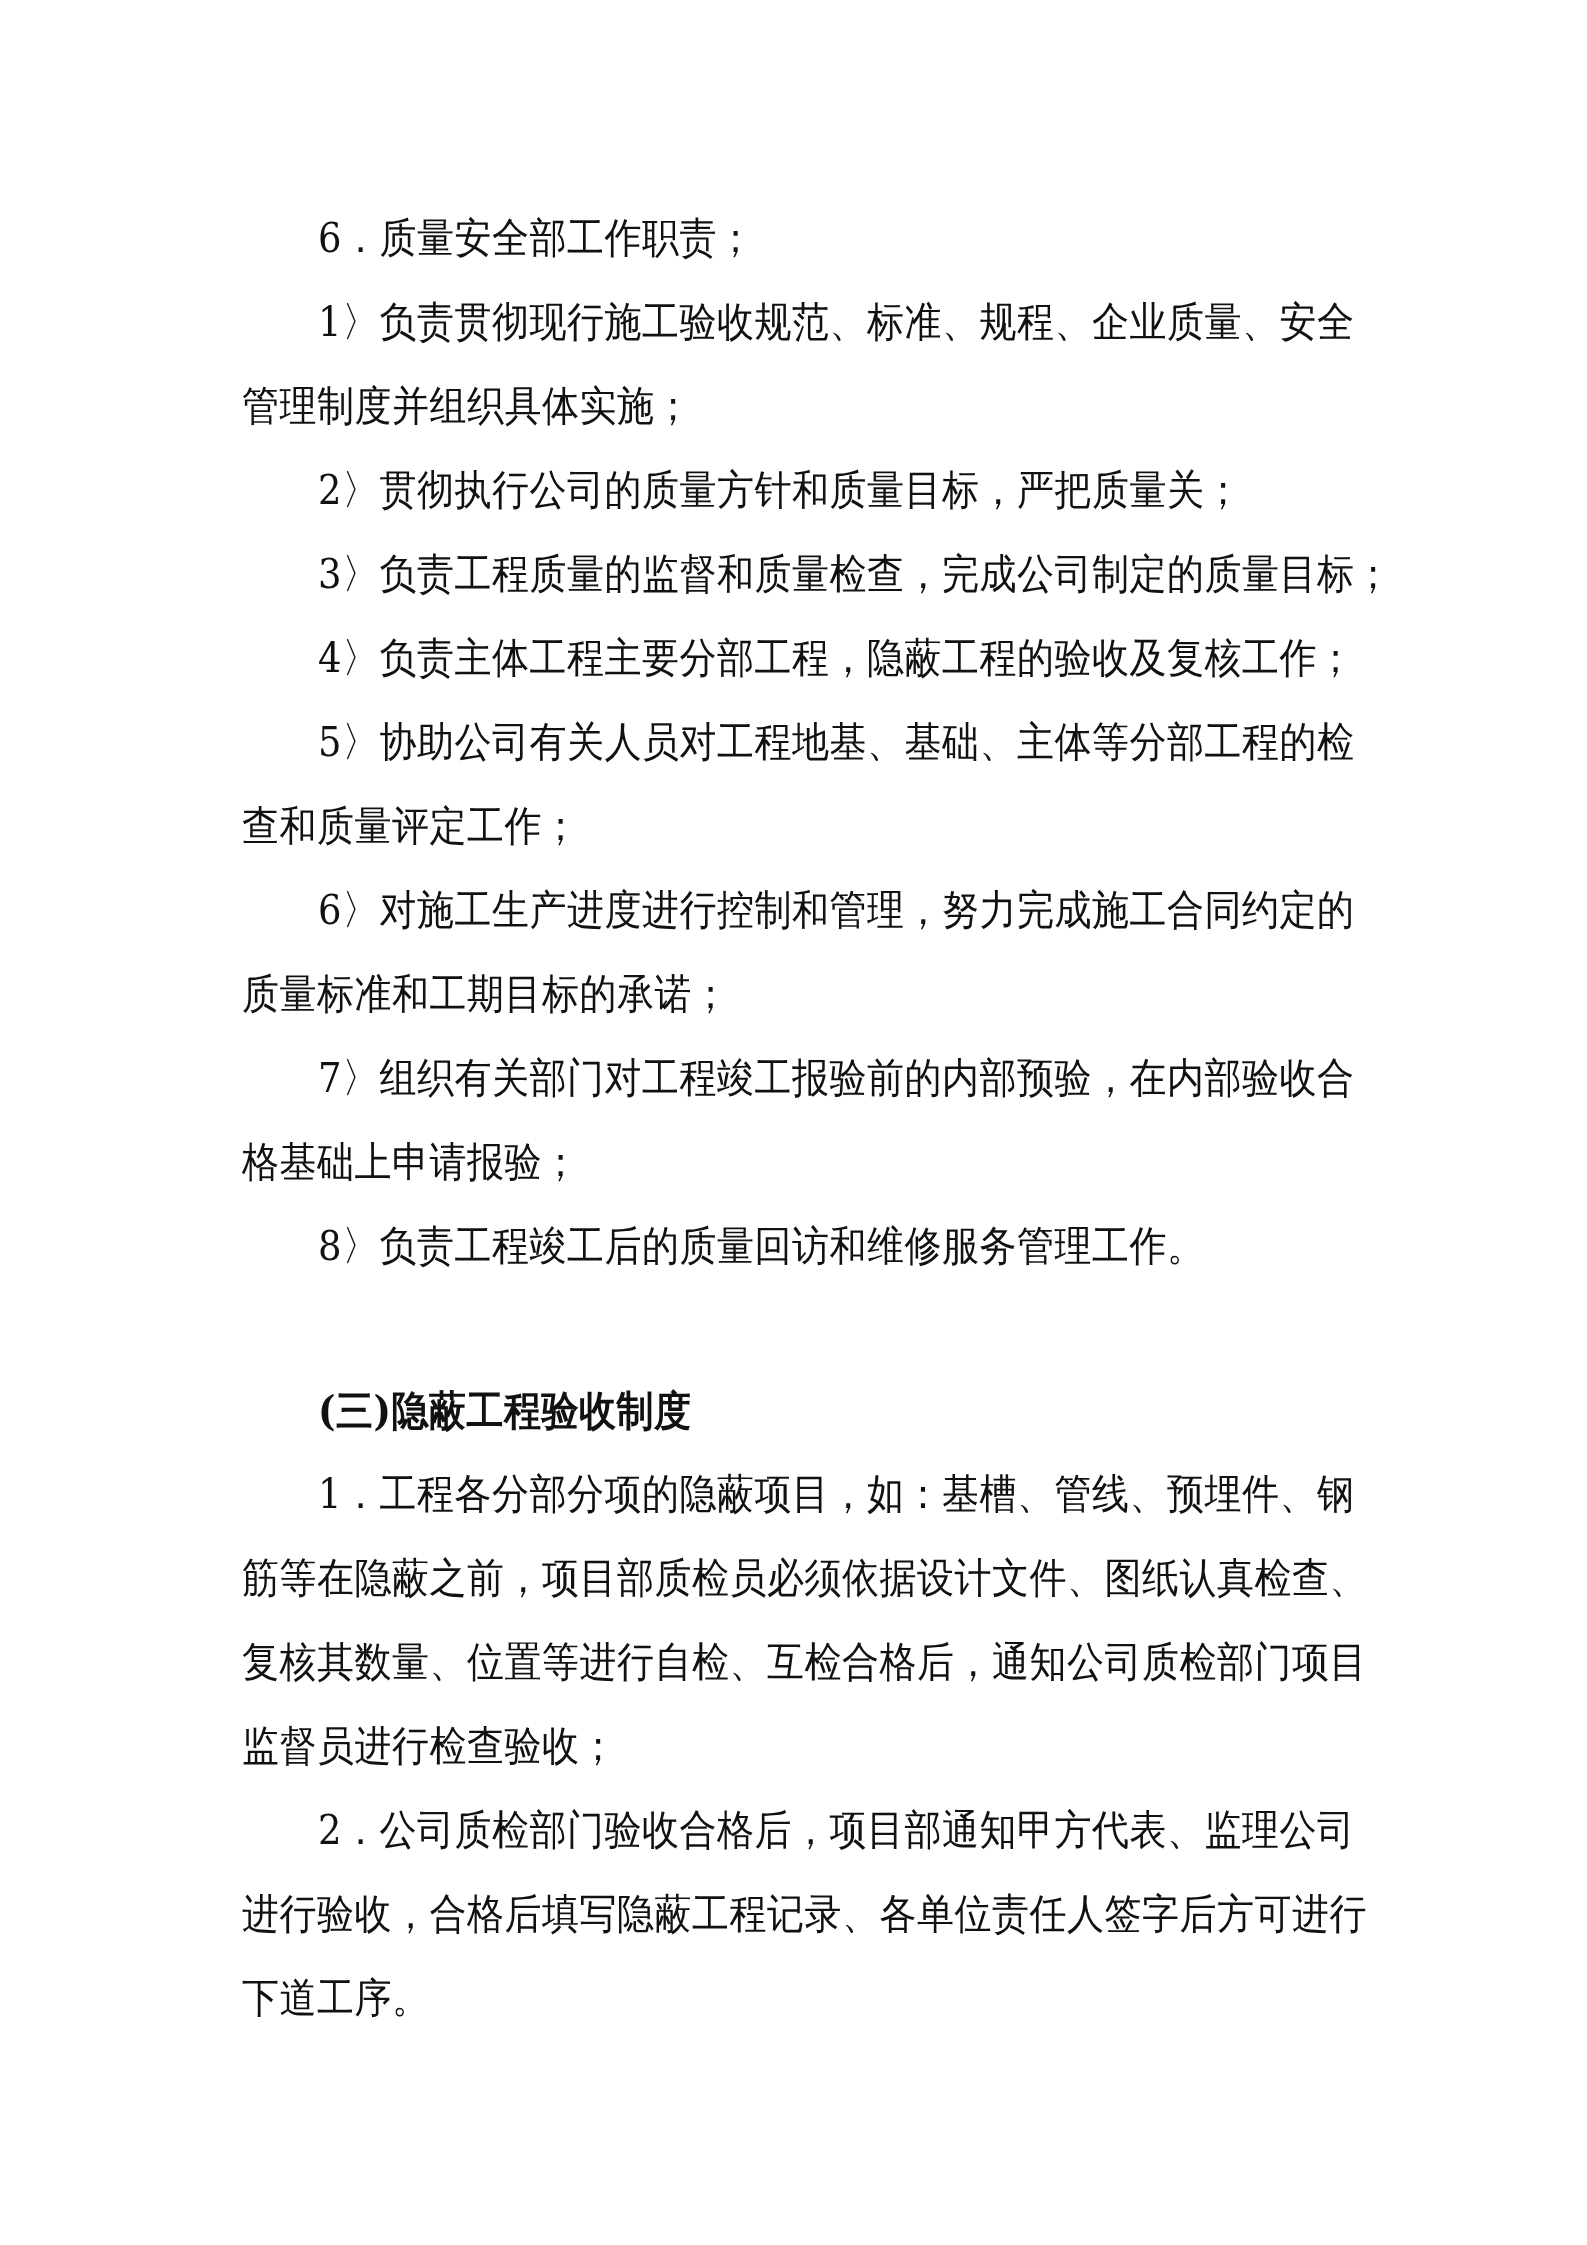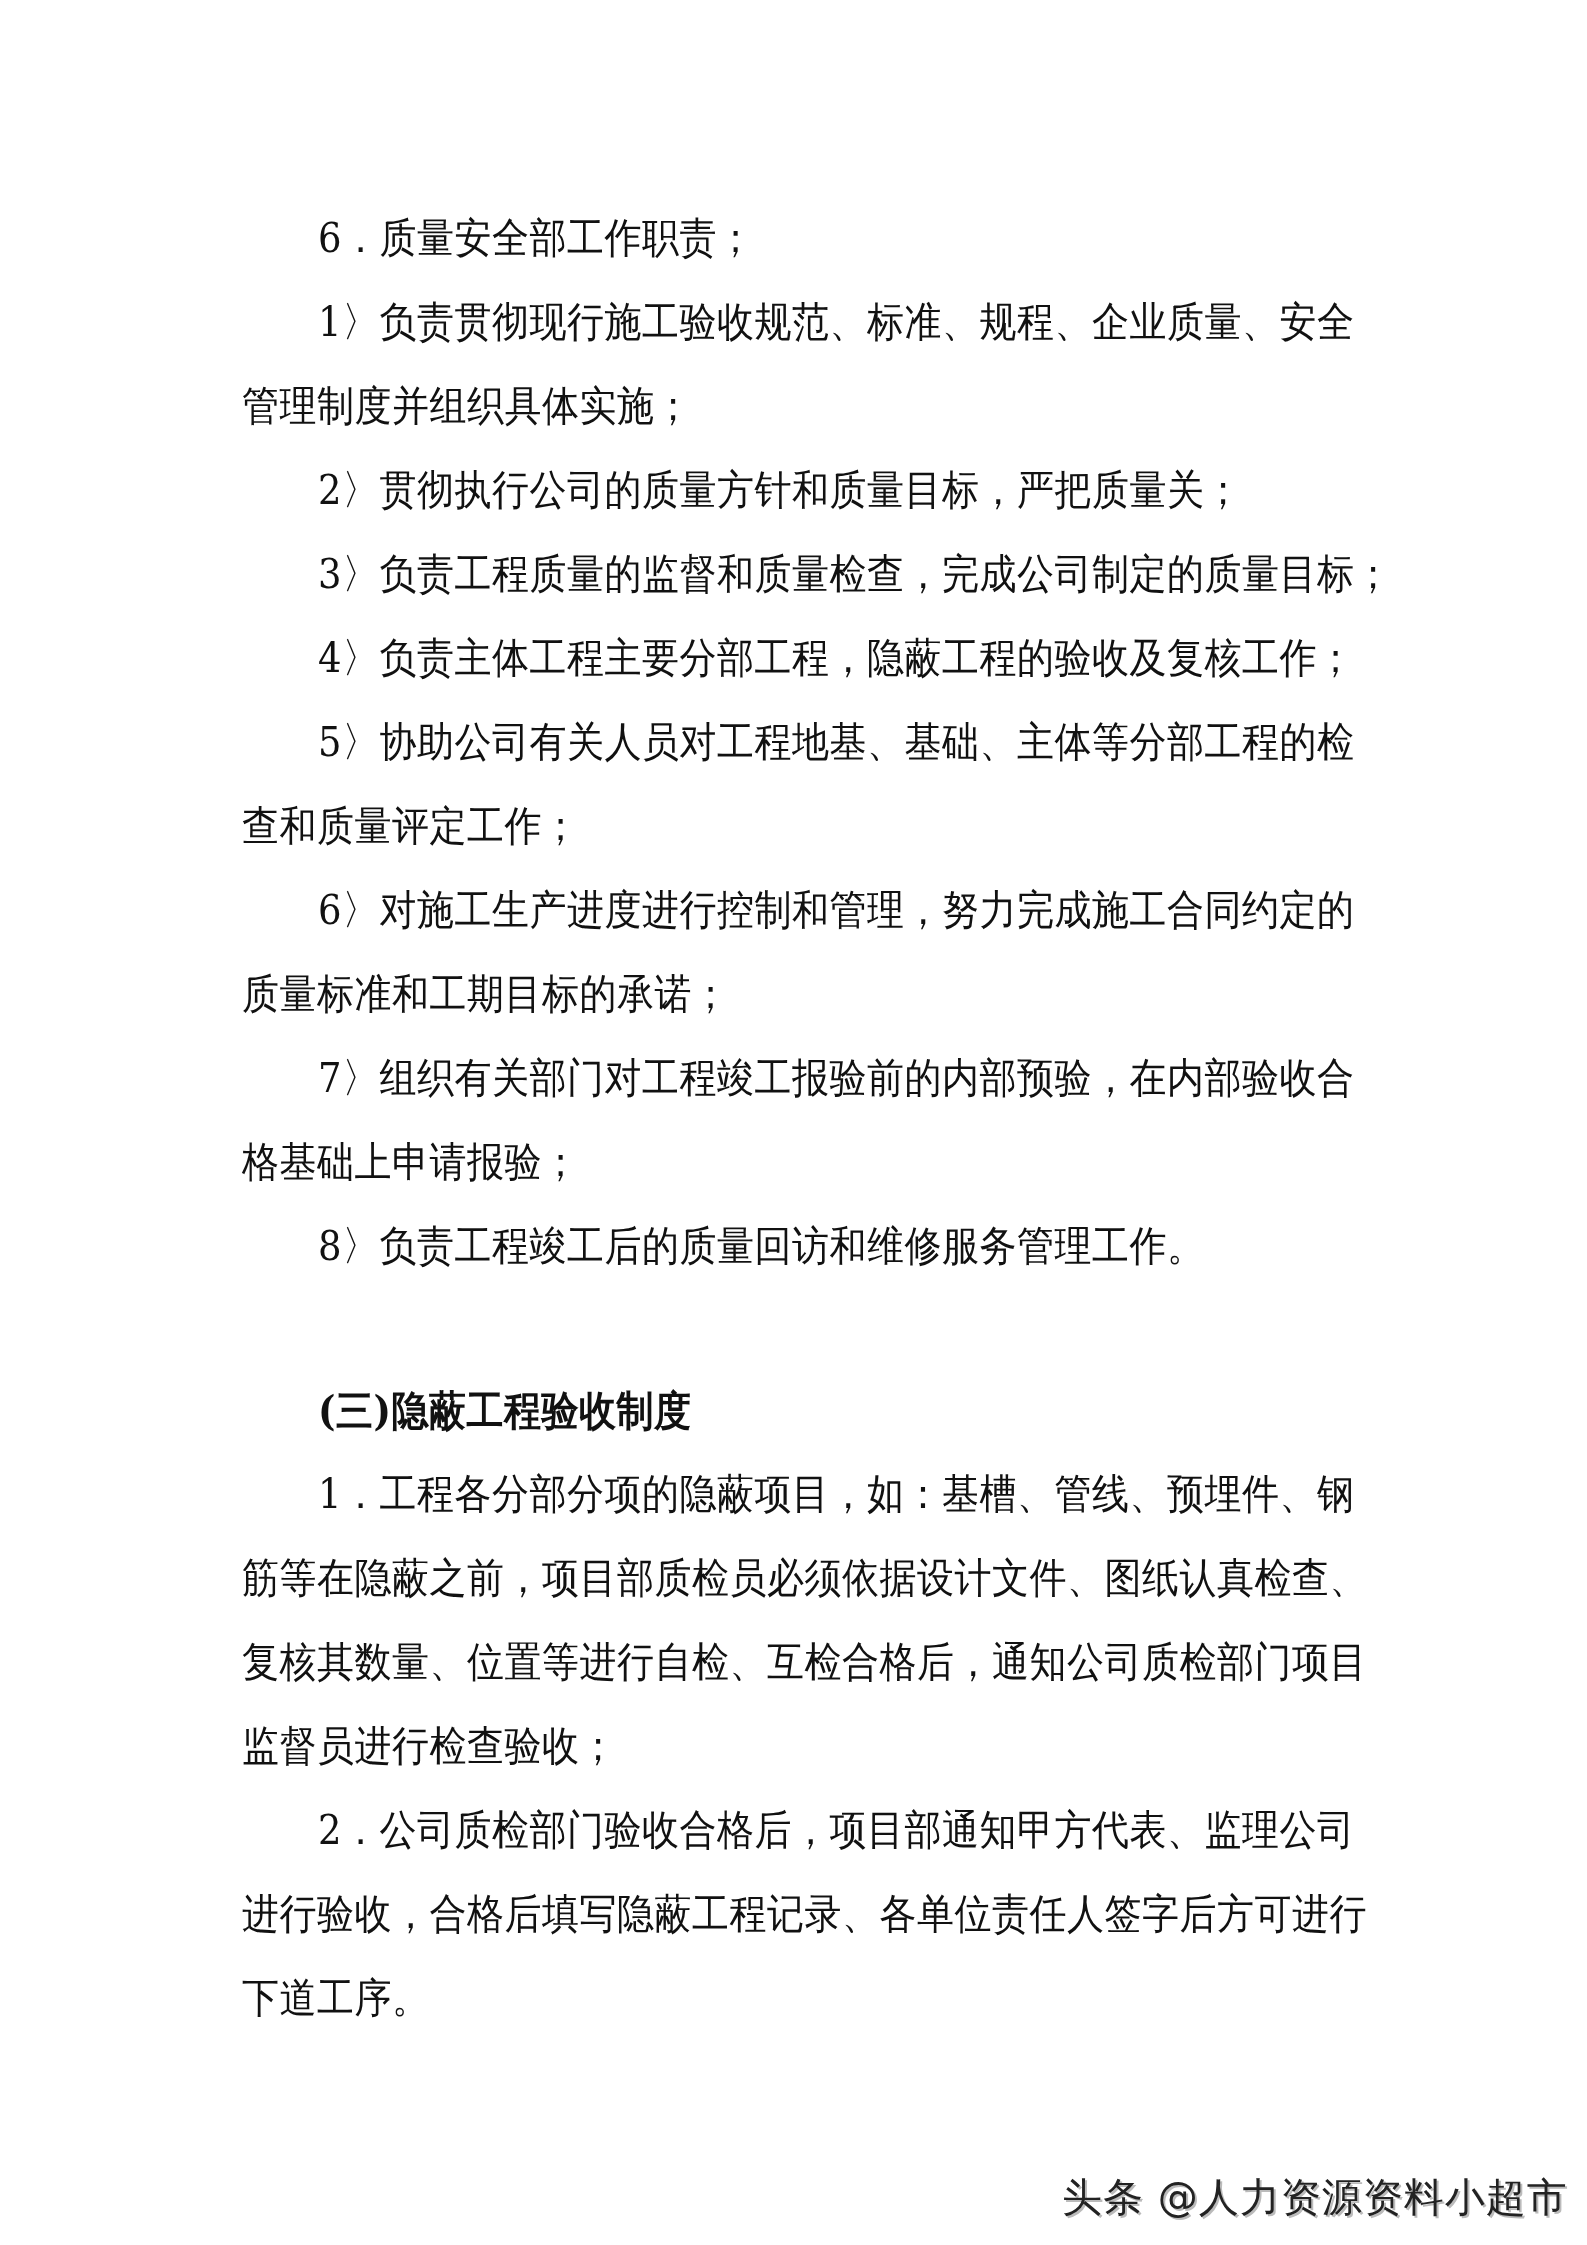--- a/index.html
+++ b/index.html
@@ -35,14 +35,13 @@
   <div class="line indent heading" style="top:1384px">(三)隐蔽工程验收制度</div>
 
   <div class="line indent" style="top:1468px">1．工程各分部分项的隐蔽项目，如：基槽、管线、预埋件、钢</div>
   <div class="line" style="top:1552px">筋等在隐蔽之前，项目部质检员必须依据设计文件、图纸认真检查、</div>
   <div class="line" style="top:1636px">复核其数量、位置等进行自检、互检合格后，通知公司质检部门项目</div>
   <div class="line" style="top:1720px">监督员进行检查验收；</div>
   <div class="line indent" style="top:1804px">2．公司质检部门验收合格后，项目部通知甲方代表、监理公司</div>
   <div class="line" style="top:1888px">进行验收，合格后填写隐蔽工程记录、各单位责任人签字后方可进行</div>
   <div class="line" style="top:1972px">下道工序。</div>
 
-  <div class="watermark">头条 @人力资源资料小超市</div>
 </div>
 
 </body></html>

